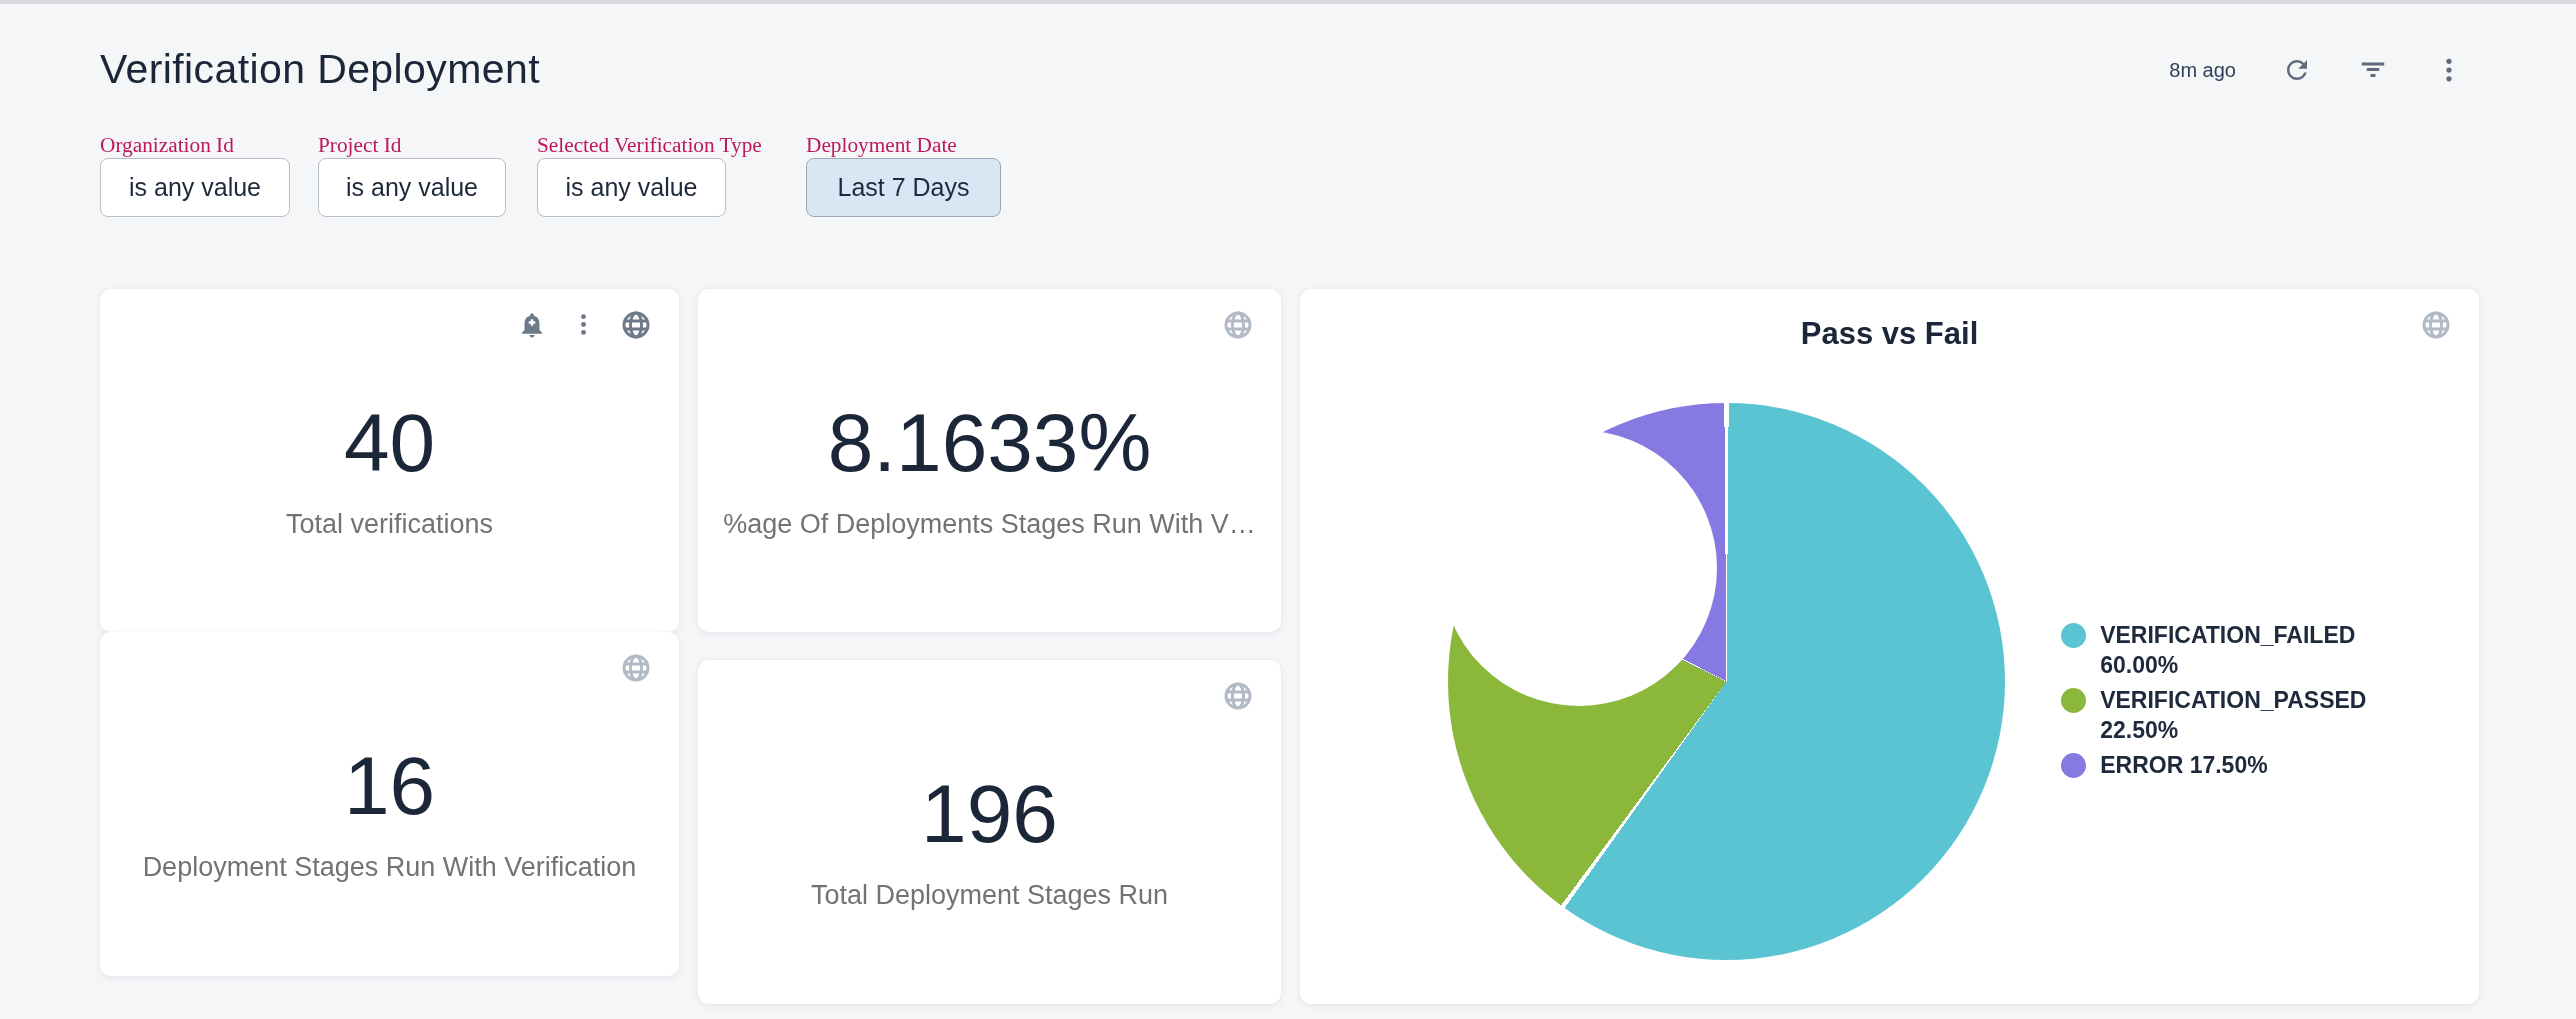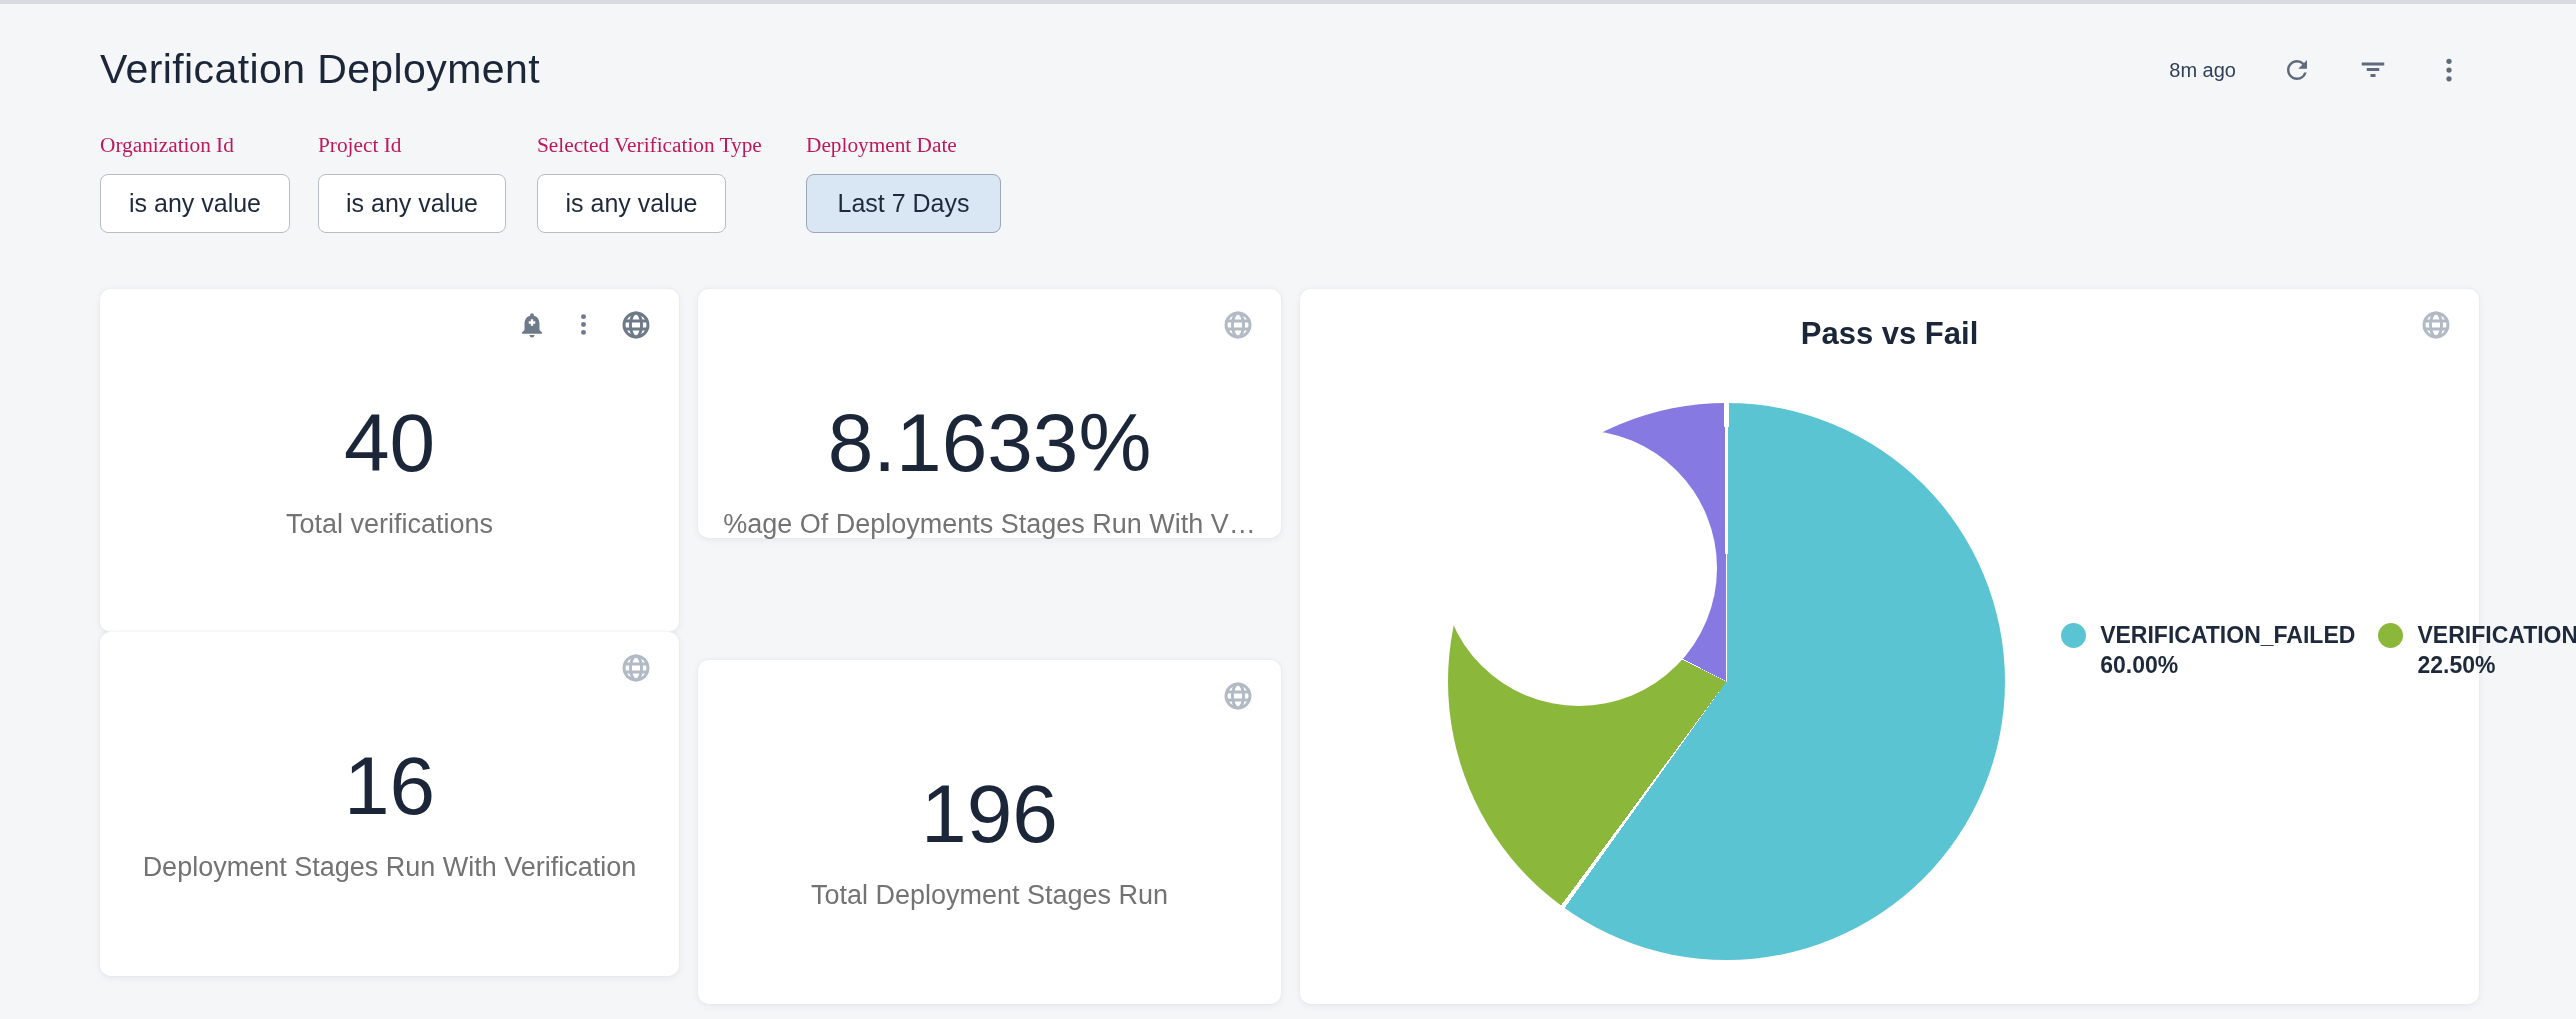--- a/index.html
+++ b/index.html
@@ -22,36 +22,36 @@
     display:flex; align-items:center; gap:46px;
   }
   .last-refresh { font-size:20px; color:#30405a; }
   .hicon { width:30px; height:30px; color:#5f6b7c; cursor:pointer; }
   .hicon svg { width:100%; height:100%; display:block; }
 
   
   .filter-block { position:absolute; top:133px; }
   .filter-label { font-size:21.3px; color:#be185d; line-height:25px; white-space:nowrap;font-family:Liberation Serif, serif; }
   .filter-button {
-    margin-top:16px; height:59px; display:flex; align-items:center; justify-content:center;
+    height:59px; display:flex; align-items:center; justify-content:center;
     background:#ffffff; border:1.8px solid #b7bdc6; border-radius:8px;
     font-size:25px; color:#1e2a3b; cursor:pointer; white-space:nowrap;
   }
   .filter-block.active .filter-button { background:#d9e7f5; border-color:#9aa7b6; }
   #filter-0 { left:100px; } #filter-0 .filter-button { width:190px; }
   #filter-1 { left:318px; } #filter-1 .filter-button { width:188px; }
   #filter-2 { left:537px; } #filter-2 .filter-button { width:189px; }
   #filter-3 { left:806px; } #filter-3 .filter-button { width:195px; }
 
   .card {
     position:absolute; background:#ffffff; border-radius:10.7px;
     box-shadow:0 1.8px 7.1px rgba(25,39,70,0.07), 0 0 1.8px rgba(25,39,70,0.06);
   }
   #tile-0 { left:100px; top:289px; width:579px; height:343px; }
-  #tile-1 { left:698px; top:289px; width:583px; height:249px;padding-left:44px; }
+  #tile-1 { left:698px; top:289px; width:583px; height:343px;padding-left:44px; }
   #tile-2 { left:100px; top:632px; width:579px; height:344px; }
   #tile-3 { left:698px; top:660px; width:583px; height:344px; }
   #pie-card { left:1300px; top:289px; width:1179px; height:715px;font-weight:bold; }
 
   .tile-icons {
     position:absolute; top:19.6px; right:27px;
     display:flex; align-items:center; gap:23px;
   }
   .ticon { color:#6e7a89; cursor:pointer; }
   .ticon svg { display:block; }
@@ -74,21 +74,21 @@
   .donut {
     position:absolute; left:148px; top:114px; width:557px; height:557px;
     border-radius:50%; cursor:pointer;
   }
   .donut-hole {
     position:absolute; left:141px; top:141px; width:276px; height:276px;
     border-radius:50%; background:#ffffff;
   }
   .legend {
     position:absolute; left:761px; top:331px; width:382px;
-    display:flex; flex-direction:row; gap:23px;
+    display:flex; flex-direction:column; gap:5px;
   }
   .legend-item { display:flex; align-items:flex-start; cursor:pointer; }
   .legend-dot {
     width:25px; height:25px; border-radius:50%; flex:0 0 25px;
     margin-right:14.2px; margin-top:2.7px;
   }
   .legend-text { font-size:23px; line-height:30px; color:#1e2a3b; max-width:302px; }
 </style>
 </head>
 <body>

